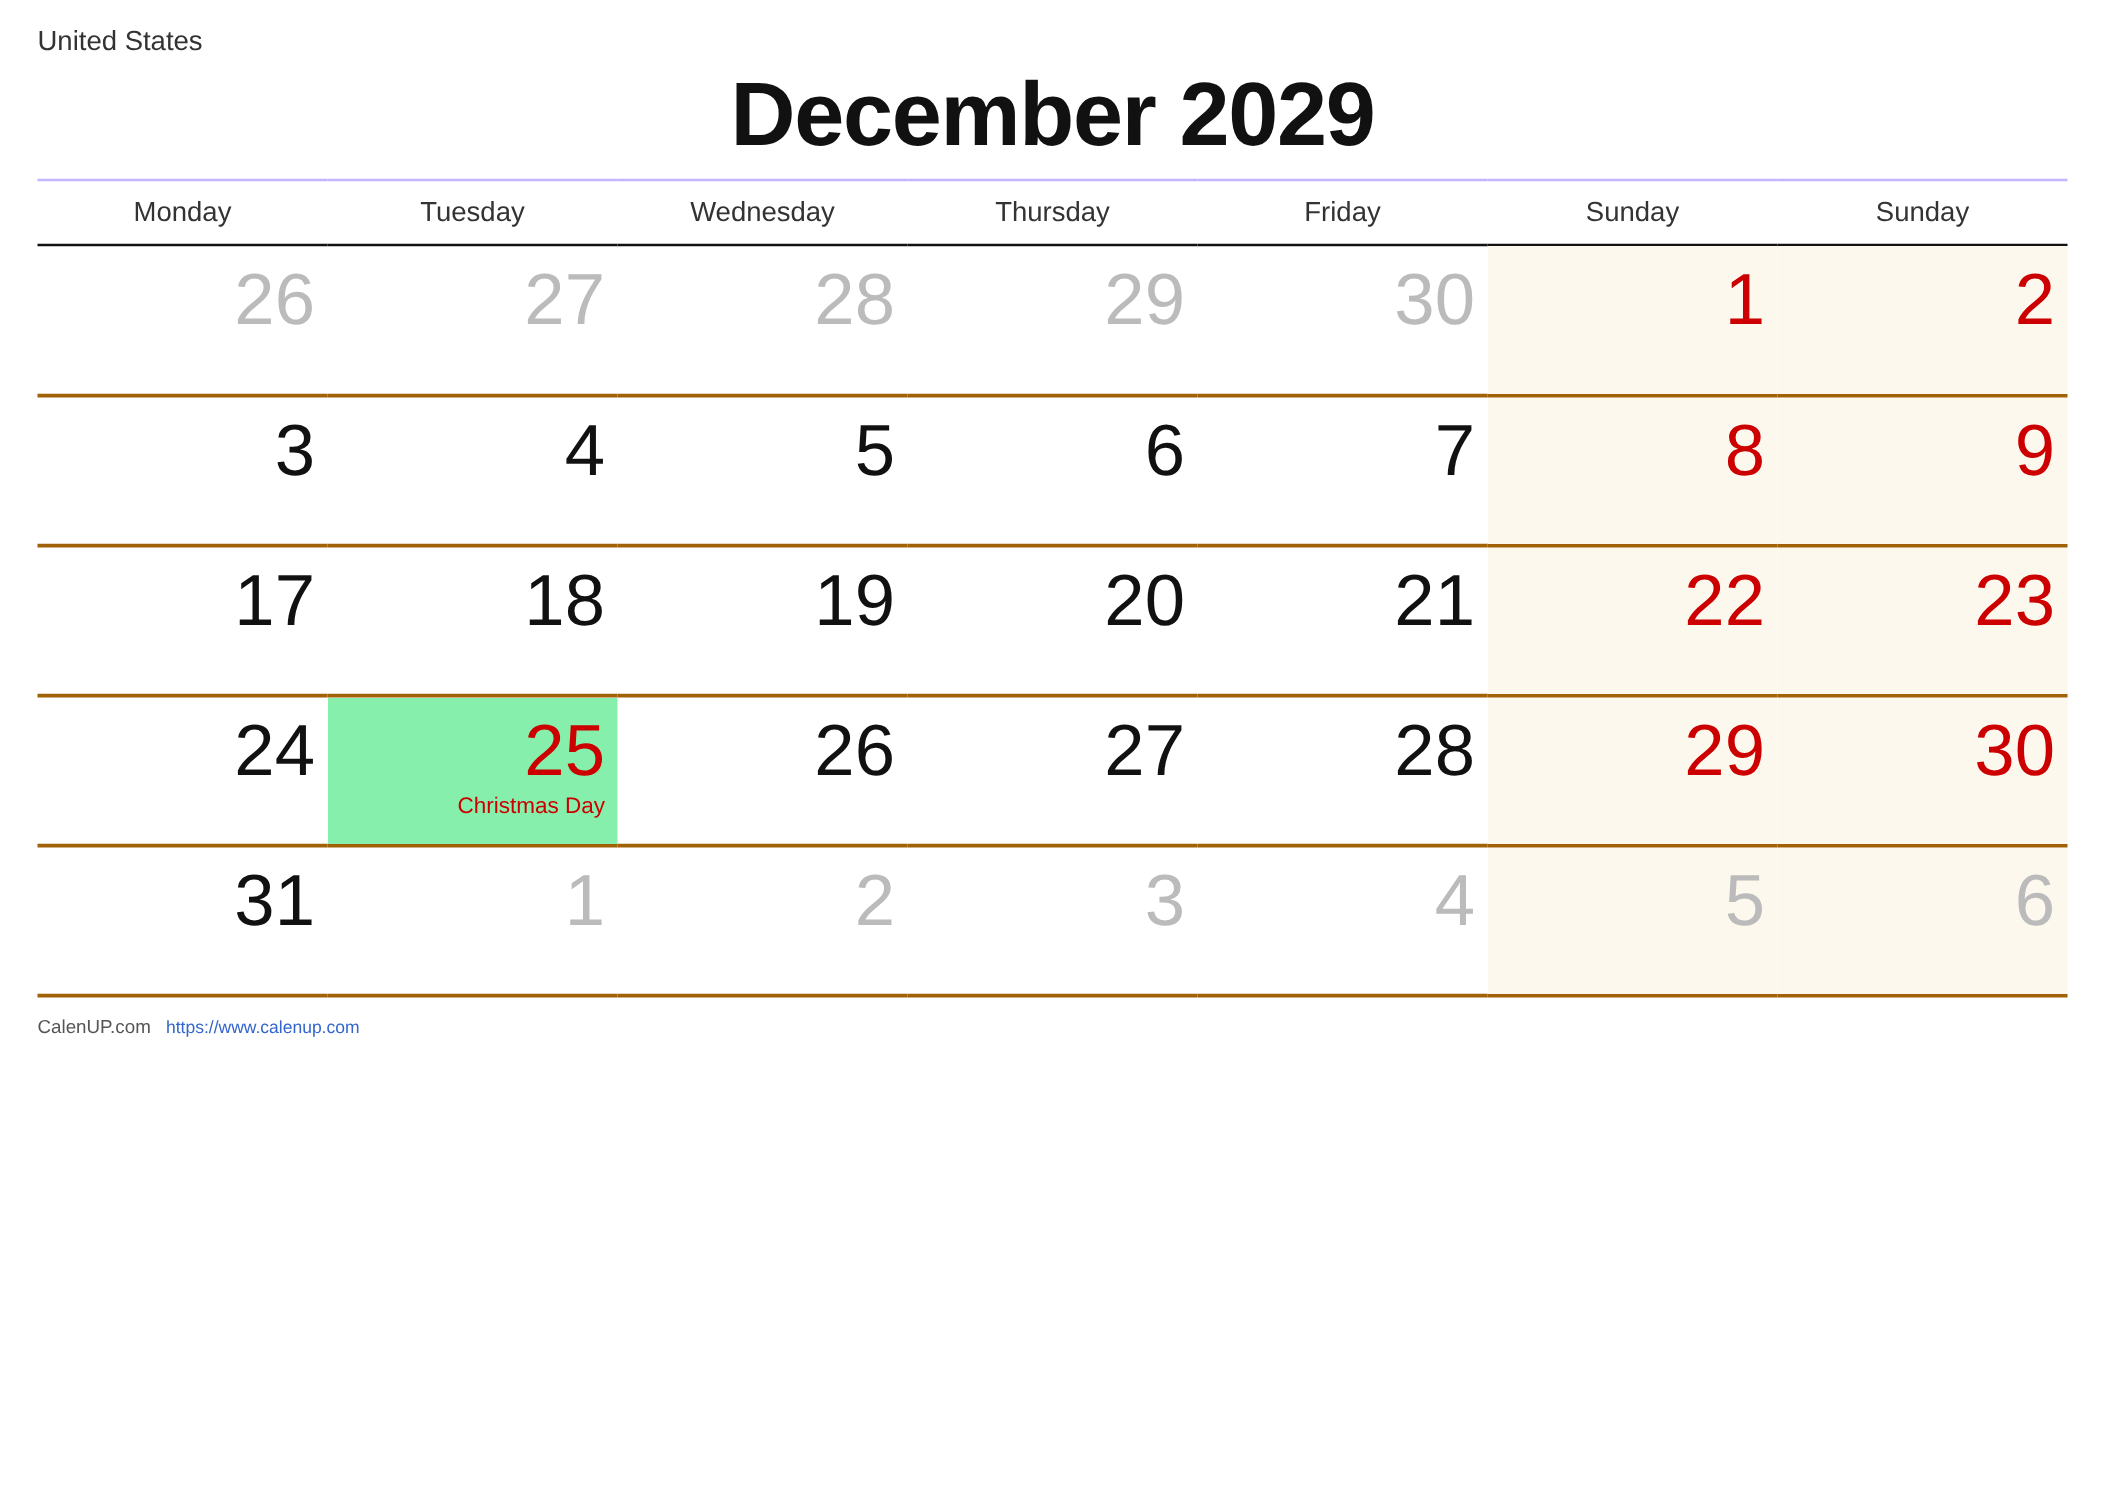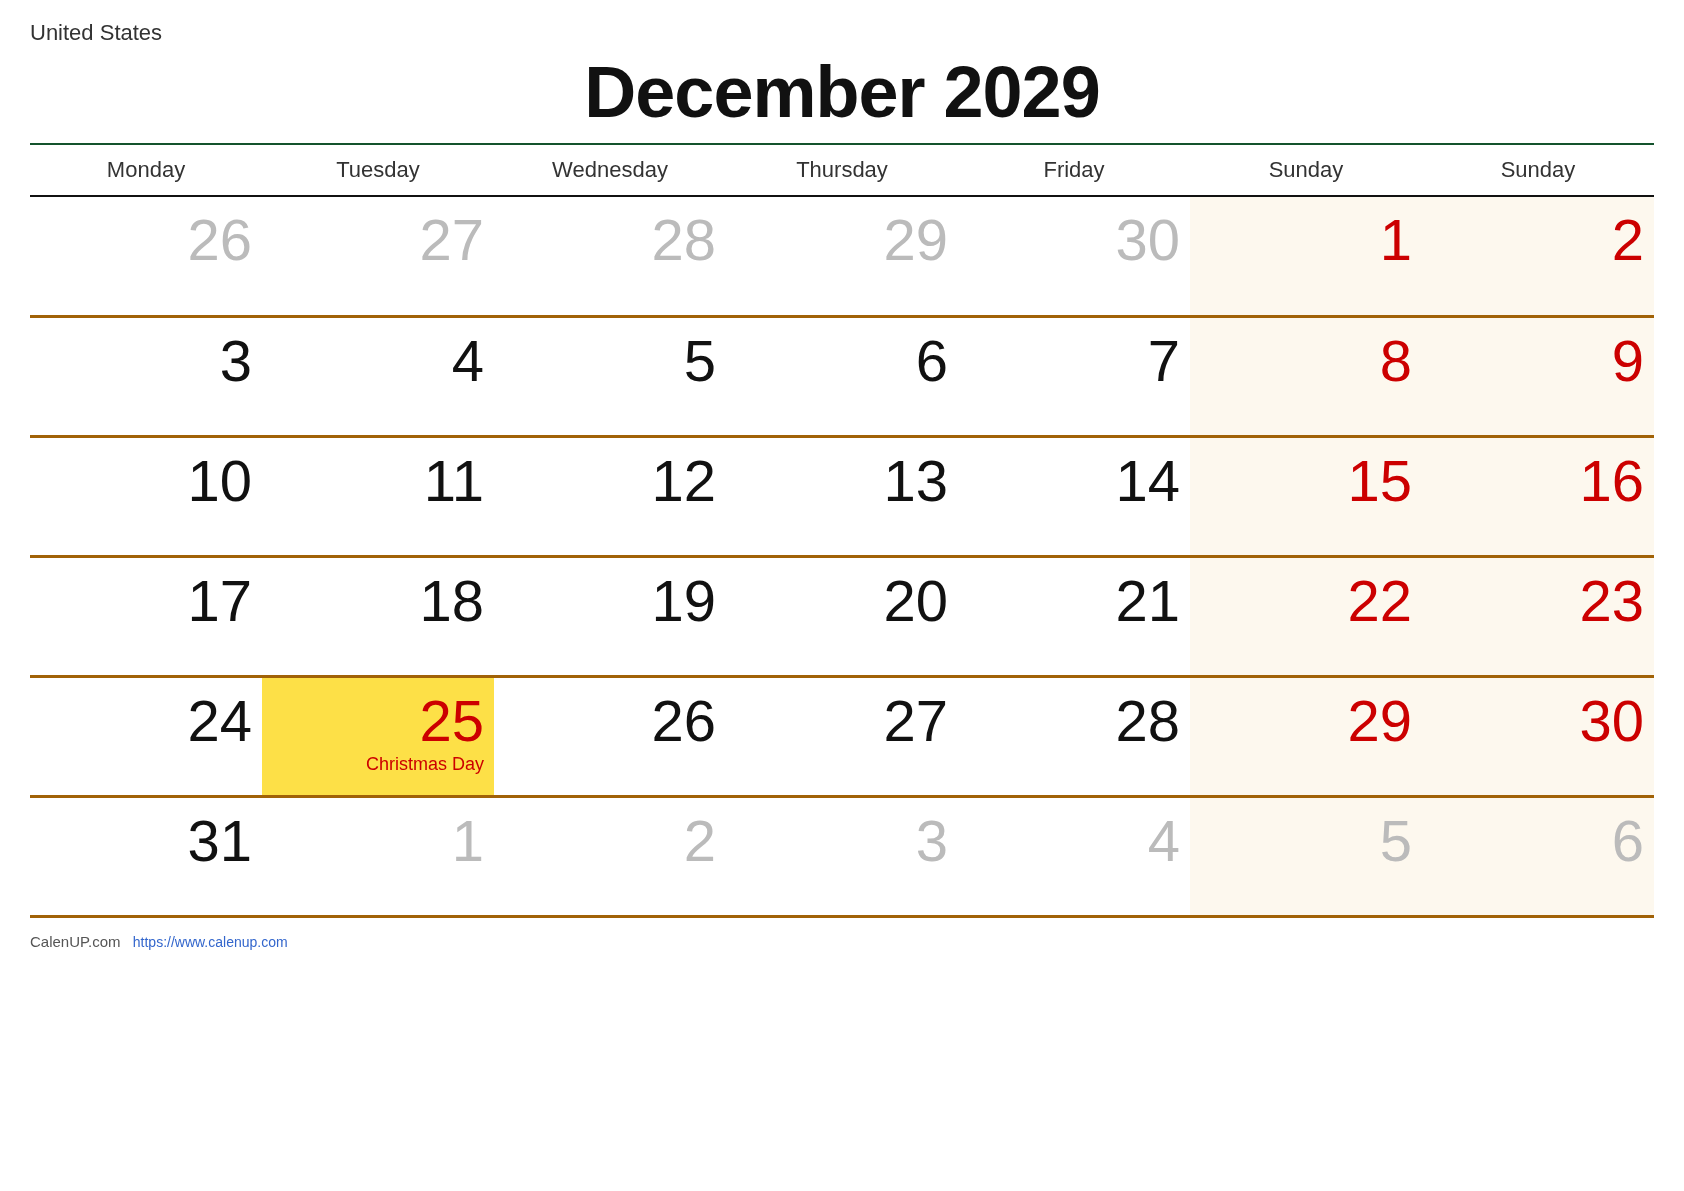--- a/index.html
+++ b/index.html
@@ -40,21 +40,21 @@
       border-collapse: collapse;
       table-layout: fixed;
     }
 
     .calendar-table th {
       text-align: center;
       font-size: 22px;
       font-weight: normal;
       color: #333;
       padding: 12px 0;
-      border-top: 2px solid #14532d;
+      border-top: 2px solid #c4b5fd;
       border-bottom: 2px solid #111;
     }
 
     .calendar-table td {
       text-align: right;
       vertical-align: top;
       border-bottom: 3px solid #a16207;
       height: 120px;
       padding: 14px 10px 10px 10px;
       position: relative;
@@ -77,21 +77,21 @@
 
     .day-number.gray {
       color: #bbbbbb;
     }
 
     .weekend-bg {
       background-color: #fdf8ee;
     }
 
     .holiday-cell {
-      background-color: #fde047;
+      background-color: #86efac;
     }
 
     .holiday-label {
       font-size: 18px;
       color: #cc0000;
       display: block;
       margin-top: 4px;
     }
 
     .footer {
@@ -168,43 +168,20 @@
           </td>
           <td class="weekend-bg">
             <span class="day-number red">8</span>
           </td>
           <td class="weekend-bg">
             <span class="day-number red">9</span>
           </td>
         </tr>
         <tr>
           <td>
-            <span class="day-number black">10</span>
-          </td>
-          <td>
-            <span class="day-number black">11</span>
-          </td>
-          <td>
-            <span class="day-number black">12</span>
-          </td>
-          <td>
-            <span class="day-number black">13</span>
-          </td>
-          <td>
-            <span class="day-number black">14</span>
-          </td>
-          <td class="weekend-bg">
-            <span class="day-number red">15</span>
-          </td>
-          <td class="weekend-bg">
-            <span class="day-number red">16</span>
-          </td>
-        </tr>
-        <tr>
-          <td>
             <span class="day-number black">17</span>
           </td>
           <td>
             <span class="day-number black">18</span>
           </td>
           <td>
             <span class="day-number black">19</span>
           </td>
           <td>
             <span class="day-number black">20</span>

